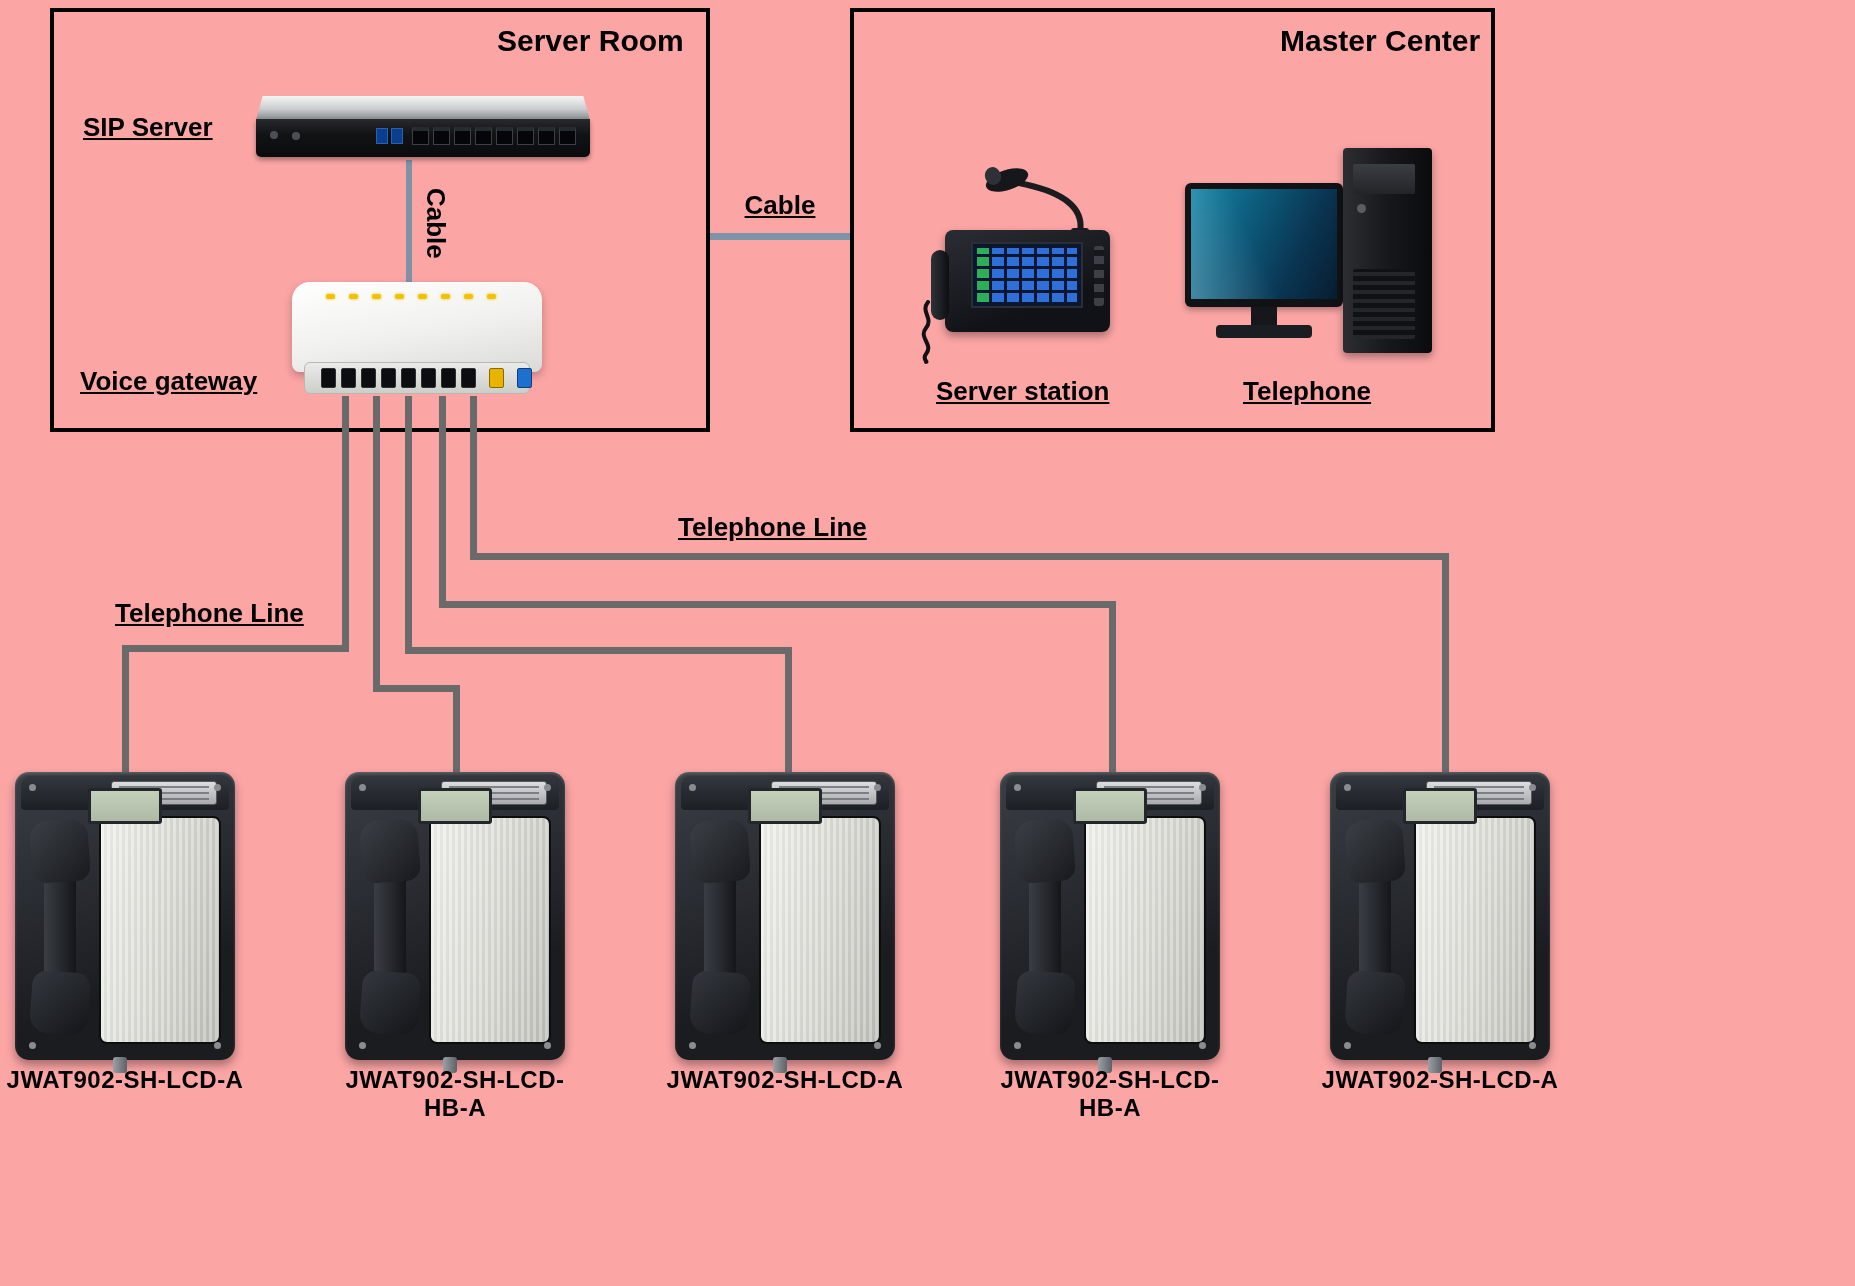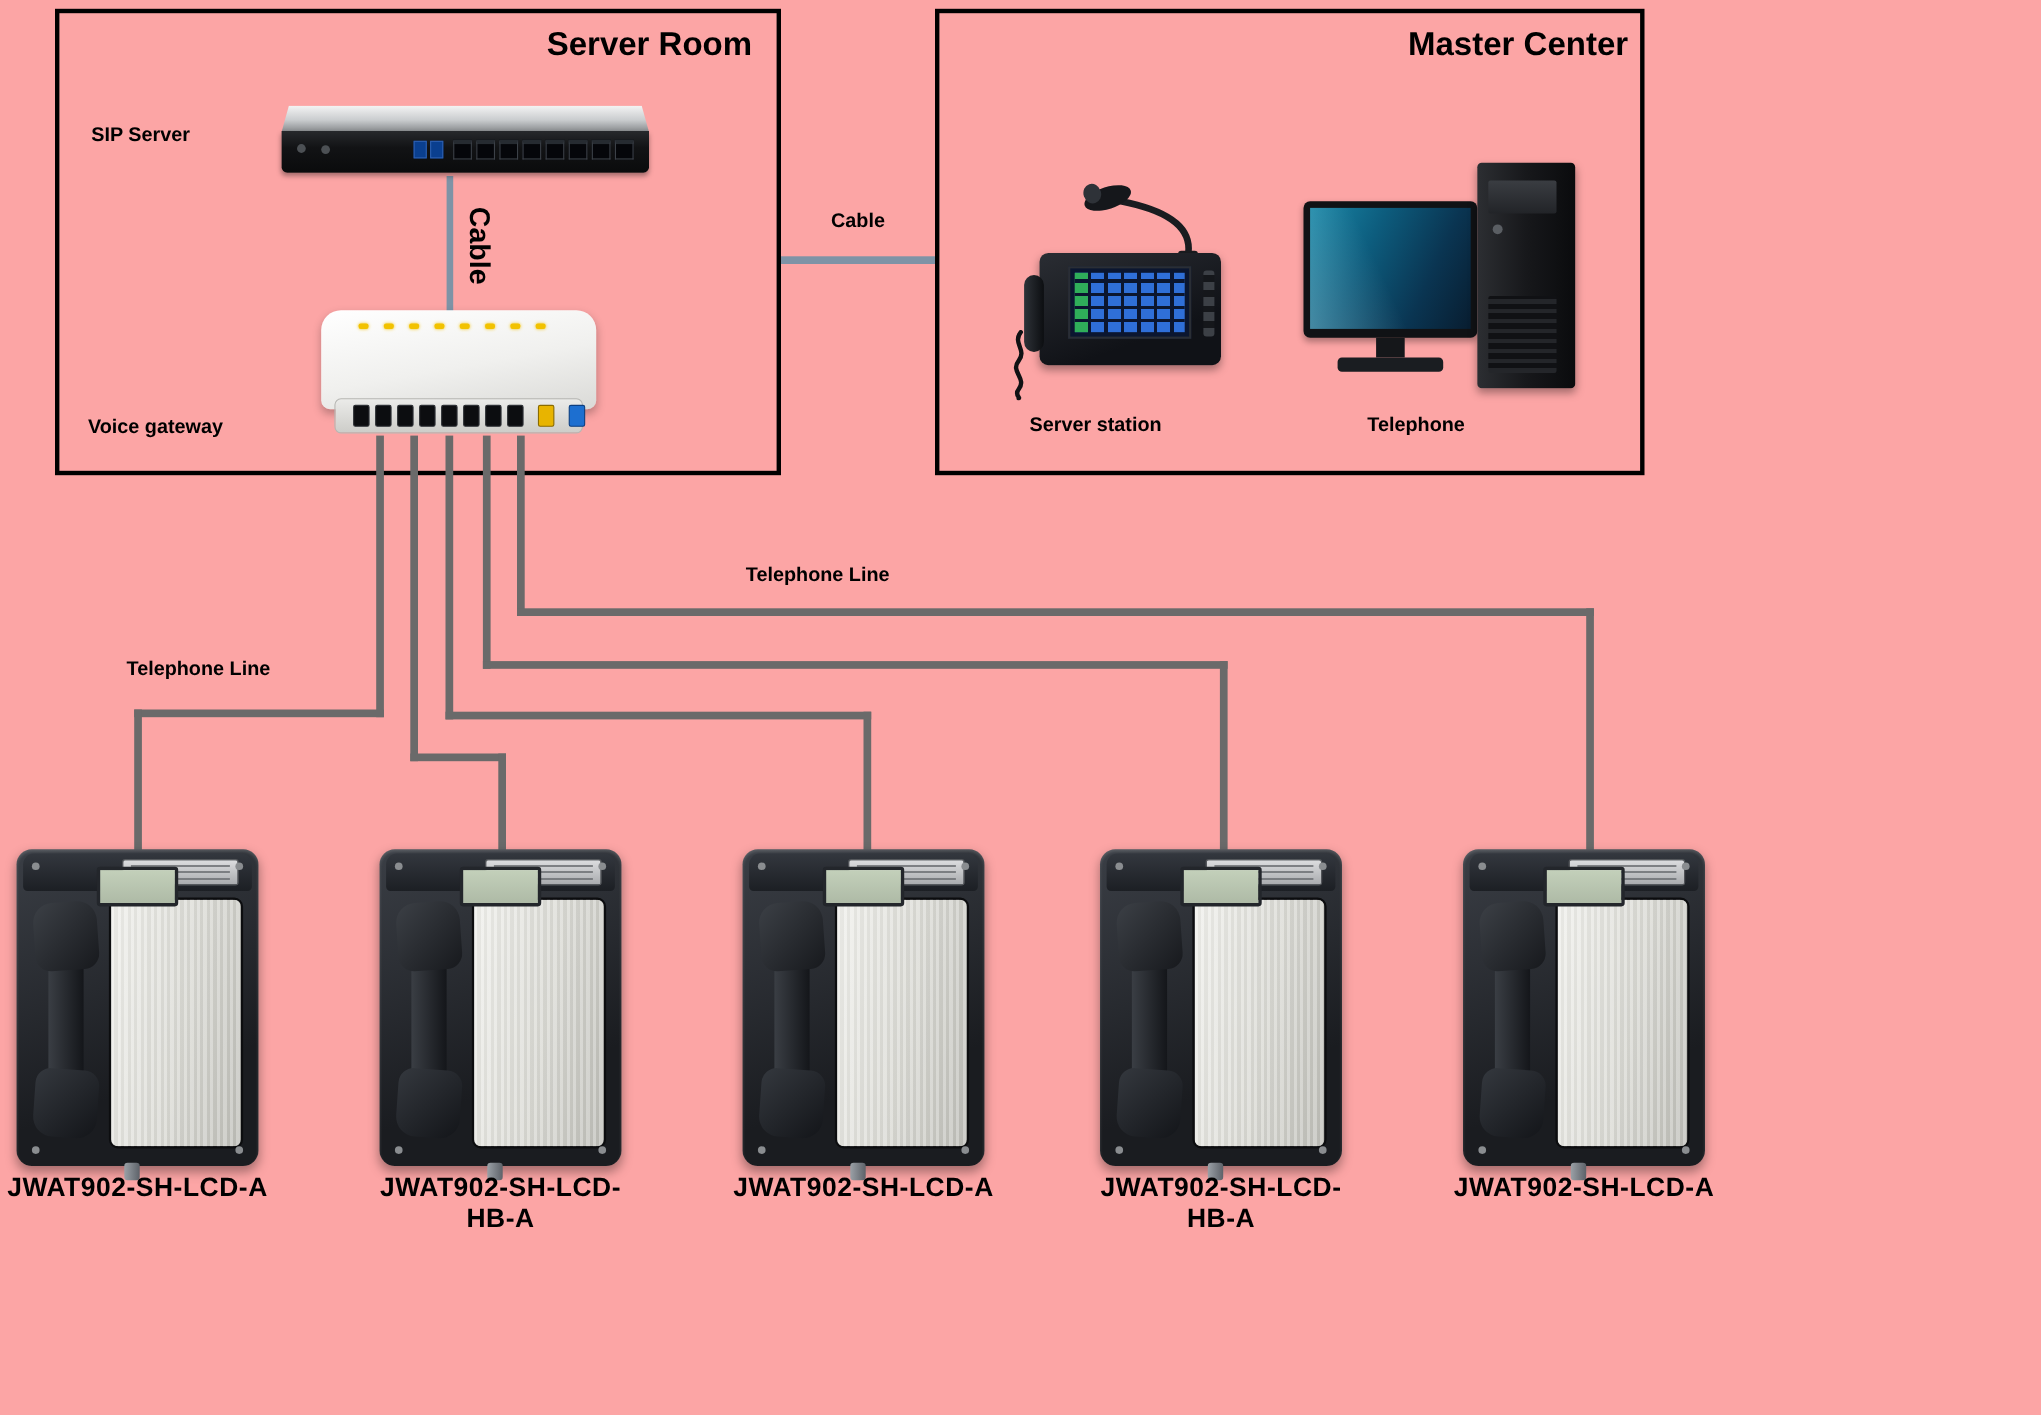--- a/index.html
+++ b/index.html
@@ -1,21 +1,21 @@
 <!DOCTYPE html>
 <html><head>
 <meta charset="utf-8">
 <style>
   * { margin:0; padding:0; box-sizing:border-box; }
   html,body { width:1855px; height:1286px; background:#fff;
               font-family:"Liberation Sans", sans-serif; }
   .canvas { position:relative; width:1855px; height:1286px; background:#fca5a5; overflow:hidden; }
 
   .label { position:absolute; font-weight:bold; color:#000; white-space:nowrap; }
-  .t30 { font-size:30px; } .t28 { font-size:18px; }
+  .t30 { font-size:30px; } .t28 { font-size:26px;text-decoration:underline; }
   .center { text-align:center; }
 
   .group-box { position:absolute; border:4px solid #000; }
 
   .line  { position:absolute; background:#6a6a6a; }
   .cable { position:absolute; background:#7e93a6; }
 
   
   .server { position:absolute; left:256px; top:96px; width:334px; height:66px; }
   .srv-top { position:absolute; left:0; top:0; width:100%; height:24px;
@@ -173,21 +173,21 @@
         <i class="srv-port"></i>
         <i class="srv-port"></i>
         <i class="srv-port"></i>
         <i class="srv-port"></i>
         <i class="srv-port"></i>
         <i class="srv-port"></i>
       </span>
     </div>
   </div>
 
-  <div class="label t28" style="left:80px; top:378px;">Voice gateway</div>
+  <div class="label t28" style="left:80px; top:366px;">Voice gateway</div>
   <div class="gateway">
     <div class="gw-top">
       <span class="gw-leds">
         <i class="gw-led"></i>
         <i class="gw-led"></i>
         <i class="gw-led"></i>
         <i class="gw-led"></i>
         <i class="gw-led"></i>
         <i class="gw-led"></i>
         <i class="gw-led"></i>

